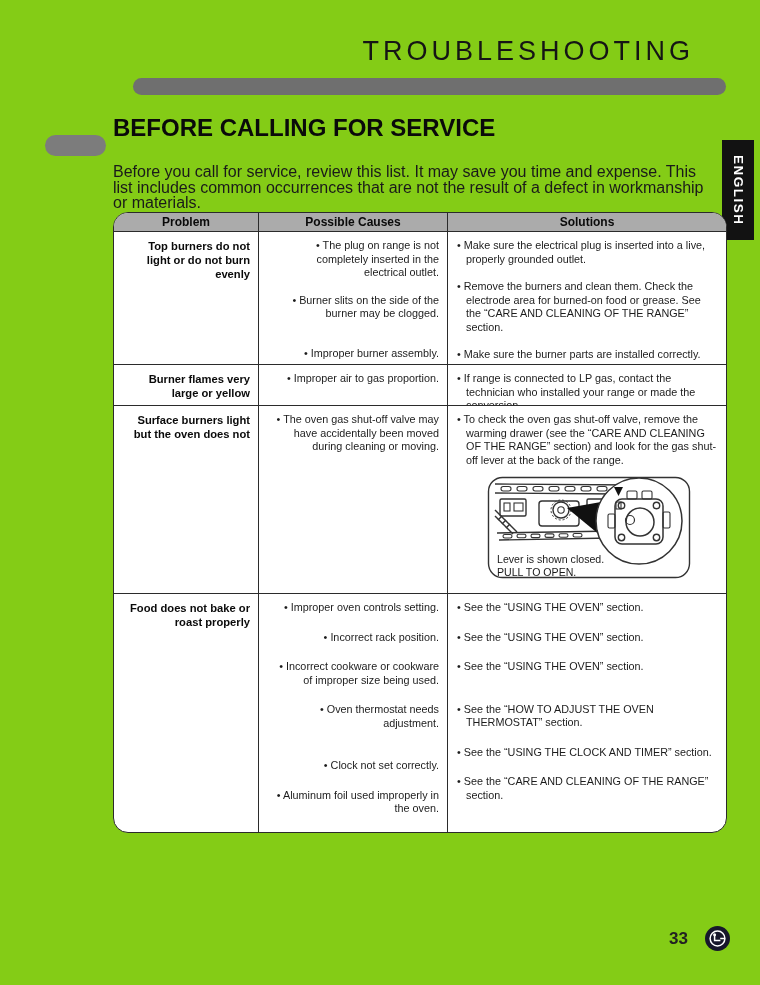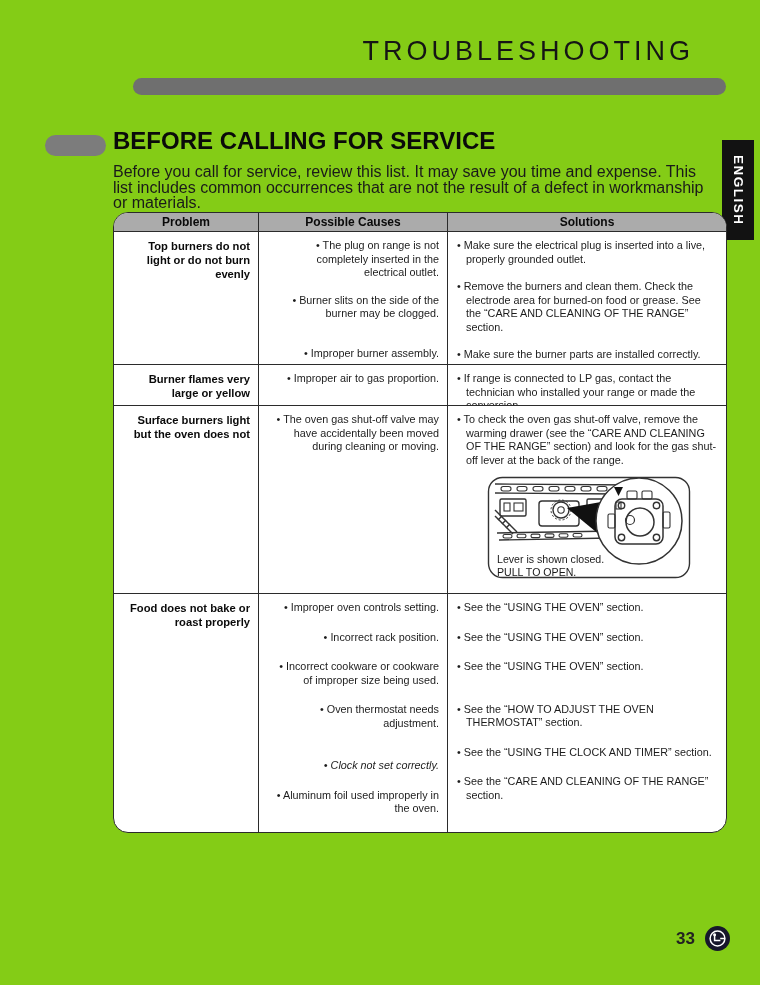--- a/index.html
+++ b/index.html
@@ -33,21 +33,21 @@
     writing-mode: vertical-rl;
     font-weight: bold; font-size: 13.5px; letter-spacing: 1.5px;
   }
   
   .heading-pill {
     position: absolute; left: 45px; top: 135px;
     width: 61px; height: 21px;
     background: #7c7c7c; border-radius: 11px;
   }
   .section-title {
-    position: absolute; left: 113px; top: 127px;
+    position: absolute; left: 113px; top: 114px;
     font-size: 24px; font-weight: bold; letter-spacing: 0px;
     color: #0a0a0a;
   }
   .intro {
     position: absolute; left: 113px; top: 164px; width: 606px;
     font-size: 16px; line-height: 15.5px; color: #1a1a1a;
   }
   
   .ts-table {
     position: absolute; left: 113px; top: 212px;
@@ -73,28 +73,28 @@
     overflow: hidden;
   }
   .col1, .col2, .th1, .th2 { border-right: 1.5px solid #2b2b2b; text-align: right; }
   .rborder { border-bottom: 1.5px solid #2b2b2b; }
   .problem { font-weight: bold; font-size: 11.2px; line-height: 14px; color:#0a0a0a; }
   .cell p.bullet { padding-left: 9px; text-indent: -9px; }
   .cell p.bullet::before { content: "• "; }
   .cell p + p { margin-top: 14px; }
   .row1-causes p:nth-of-type(3) { margin-top: 26px; }
   .row4 p + p { margin-top: 16px; }
-  .row4-causes p:nth-of-type(5) { margin-top: 29px; font-style: italic; }
+  .row4-causes p:nth-of-type(5) { margin-top: 29px; }
   .row4-solutions p:nth-of-type(4) { margin-top: 29px; }
   
   .valve-figure { margin: 9px 0 0 30px; display:block; }
   
   .footer {
     position: absolute; right: 29px; bottom: 33px;
-    display: flex; align-items: center; gap: 9px;
+    display: flex; align-items: center; gap: 16px;
   }
   .page-number { font-size: 17px; font-weight: bold; color: #222; }
 </style>
 </head>
 <body>
 
 <div class="page">
 
   <div class="trouble-title">TROUBLESHOOTING</div>
   <div class="gray-bar"></div>

